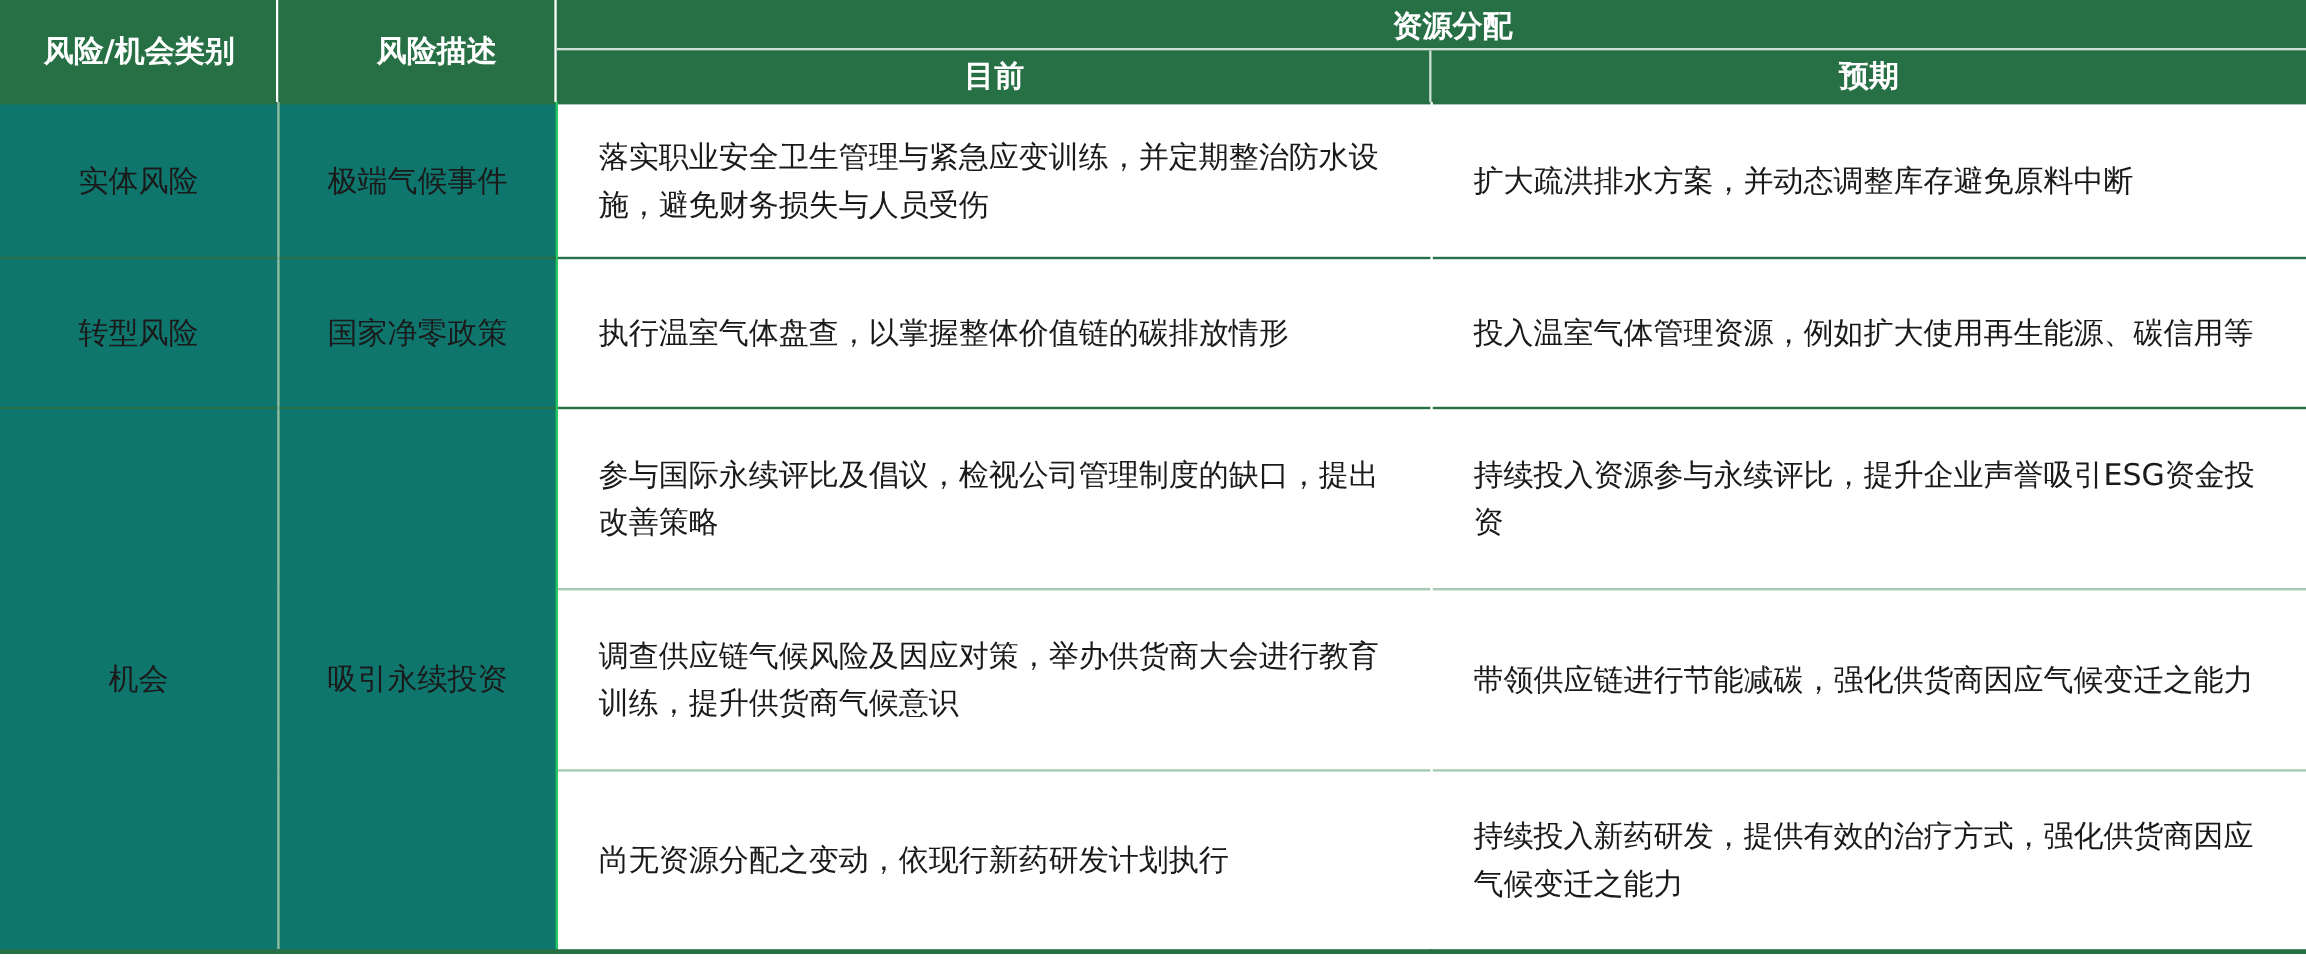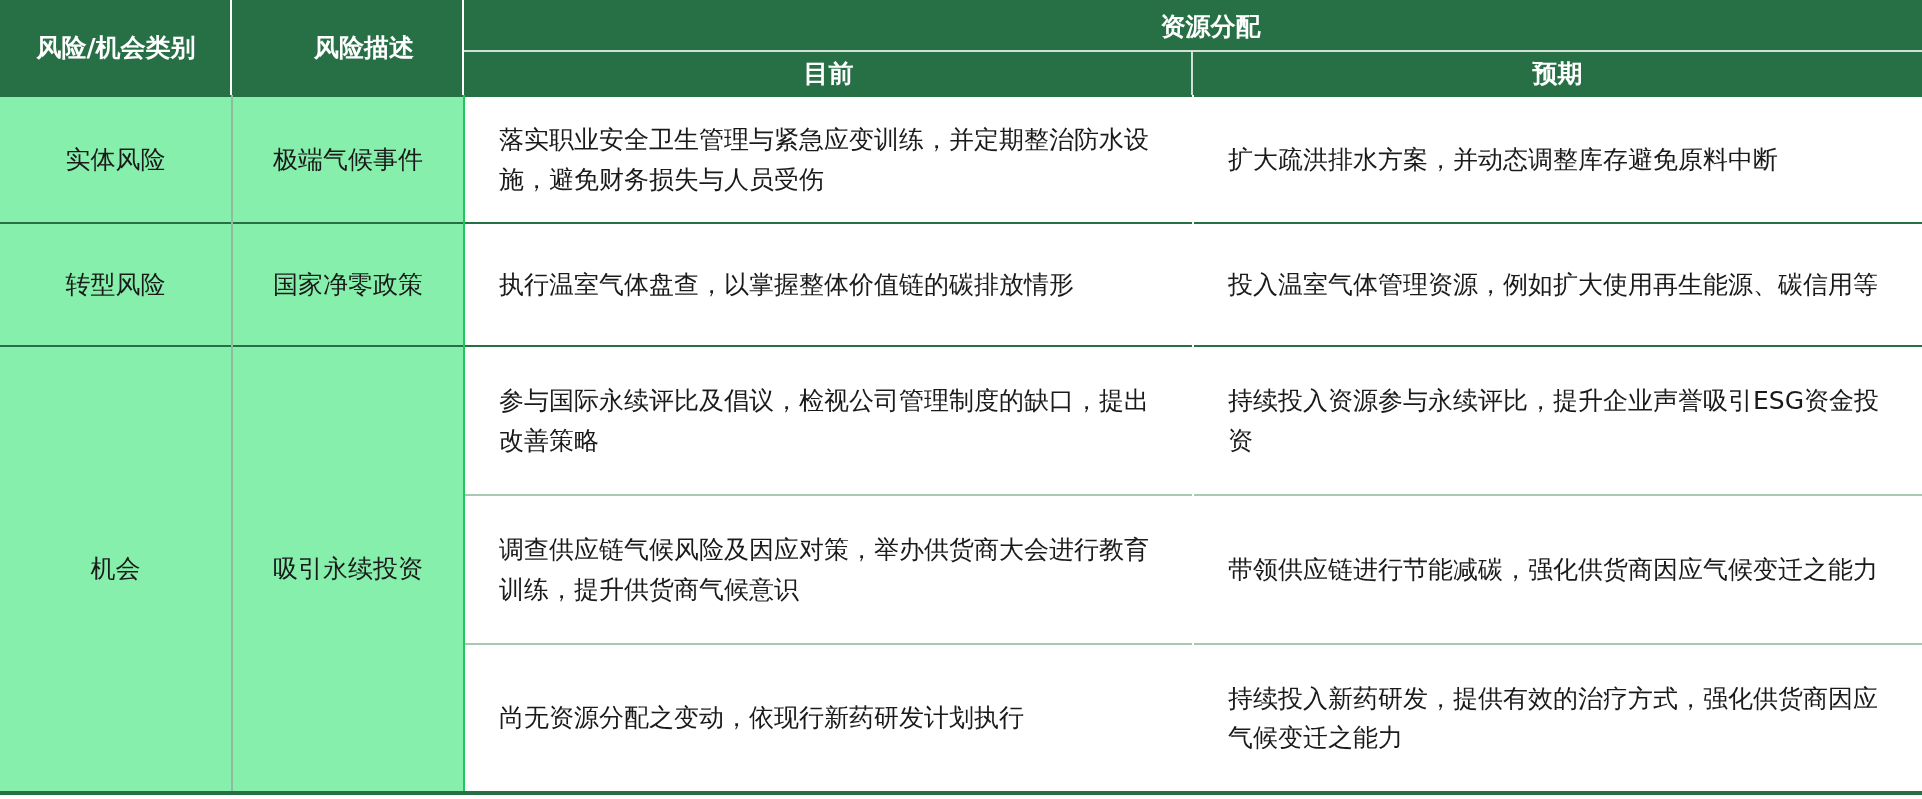--- a/index.html
+++ b/index.html
@@ -52,21 +52,21 @@
   
   tbody td {
     font-size: 25px;
     color: #1a1a1a;
     vertical-align: middle;
     line-height: 1.58;
     background: #ffffff;
   }
 
   td.cat, td.desc {
-    background: #86efac;
+    background: #0f766e;
     text-align: center;
     padding: 10px 6px;
   }
   td.cat  { border-right: 2px solid #8fbb9e; }
   td.desc { border-right: 2px solid #22c55e; }
 
   td.body-text {
     padding: 18px 34px 18px 34px;
     text-align: left;
   }
@@ -93,21 +93,21 @@
 <div class="table-wrap">
   <table class="risk-table">
     <colgroup>
       <col style="width:232px">
       <col style="width:232px">
       <col style="width:729px">
       <col style="width:729px">
     </colgroup>
 
     <thead>
-      <tr class="head-row-1" style="height:52px;margin-left:36px;">
+      <tr class="head-row-1" style="height:42px;margin-left:36px;">
         <th class="hdr-cat sep-right" rowspan="2">风险/机会类别</th>
         <th class="hdr-desc sep-right" rowspan="2">风险描述</th>
         <th class="hdr-alloc" colspan="2">资源分配</th>
       </tr>
       <tr class="head-row-2" style="height:44px;">
         <th class="hdr-now">目前</th>
         <th class="hdr-exp">预期</th>
       </tr>
     </thead>
 

